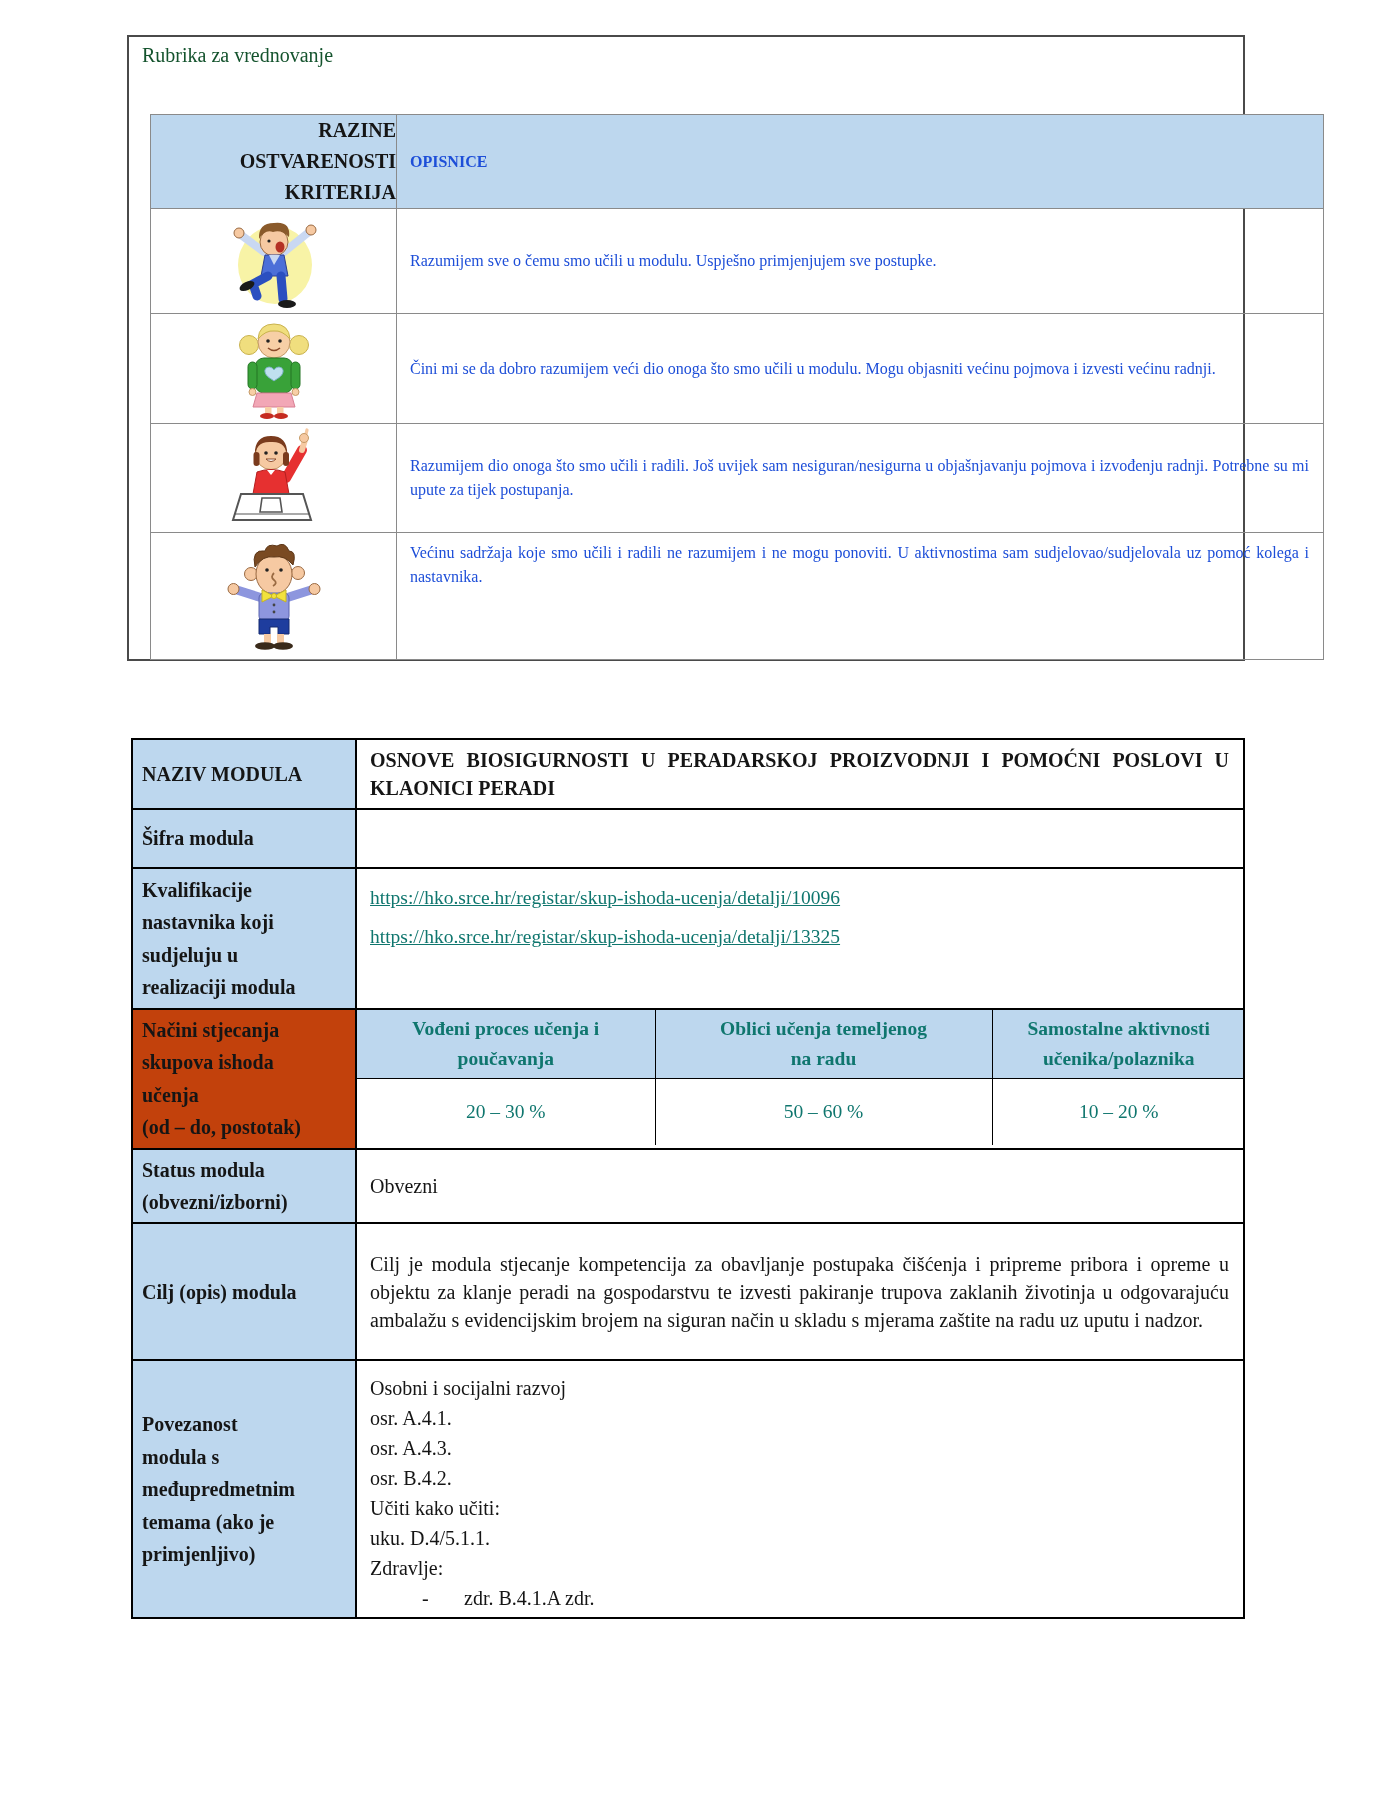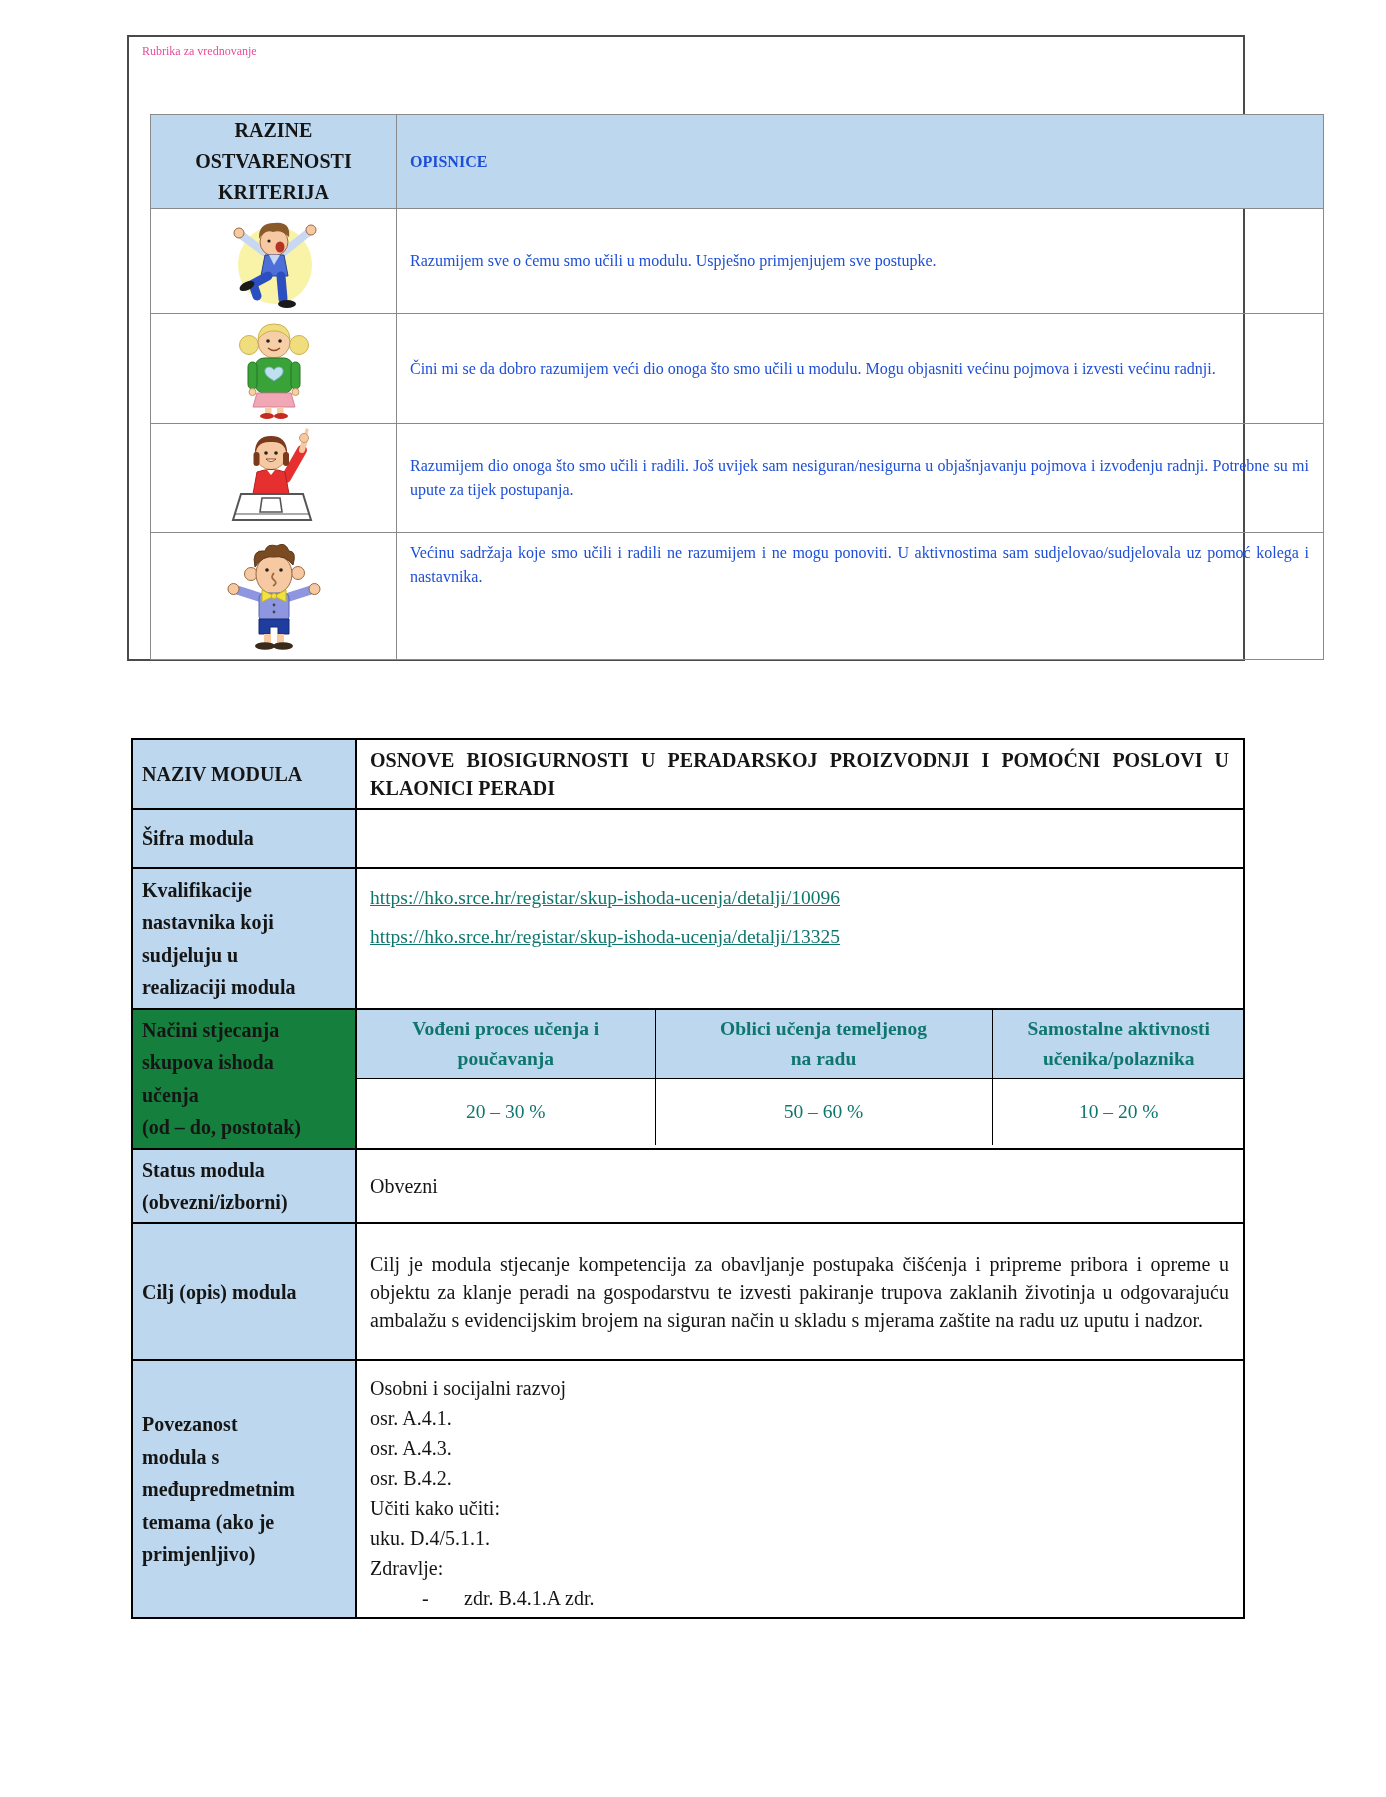--- a/index.html
+++ b/index.html
@@ -7,21 +7,21 @@
   body {
     position:relative; width:1386px; height:1797px; overflow:hidden;
     font-family:"Liberation Serif", serif; color:#111;
   }
 
   
   .rubric-frame {
     position:absolute; left:127px; top:35px; width:1118px; height:626px;
     border:2px solid #4a4a4a; background:#fff;
   }
-  .rubric-title { position:absolute; left:13px; top:7px; font-size:12px; color:#ec4899; }
+  .rubric-title { position:absolute; left:13px; top:7px; font-size:20px; color:#14532d; }
   table.rubric {
     position:absolute; left:21px; top:77px; border-collapse:collapse;
     table-layout:fixed; width:1085px;
   }
   table.rubric td { border:1.2px solid #8a8a8a; vertical-align:middle; }
   table.rubric .col-img { width:246px; text-align:center; }
   table.rubric .col-txt { width:927px; padding:6px 14px 6px 13px; font-size:16px; line-height:1.47; color:#1d4ed8; }
   table.rubric tr.hdr td { background:#BDD7EE; }
   table.rubric tr.hdr .col-img { font-weight:bold; text-align:center; white-space:pre-line; font-size:20px; line-height:1.55; color:#151515; }
   table.rubric tr.hdr .col-txt { font-weight:bold; }
@@ -32,21 +32,21 @@
   
   table.module {
     position:absolute; left:131px; top:738px; border-collapse:collapse;
     table-layout:fixed; width:1112px; background:#fff;
   }
   table.module > tbody > tr > td { border:2px solid #000; vertical-align:middle; }
   td.mlabel {
     width:224px; background:#BDD7EE; font-weight:bold; font-size:20px;
     padding:4px 6px 4px 9px; line-height:1.62; white-space:pre-line; color:#151515;
   }
-  td.mlabel.accent { background:#15803d; }
+  td.mlabel.accent { background:#c2410c; }
   td.mvalue { width:888px; padding:4px 14px 4px 13px; font-size:20px; line-height:1.4; color:#151515; }
   .naziv-val { font-weight:bold; text-align:justify; line-height:1.5;border-radius:31px; }
   .links-cell { vertical-align:top !important; padding-top:9px !important; }
   .links-cell a { color:#0f766e; text-decoration:underline; font-size:19.5px; }
   .link-line { line-height:38px; }
   .obujam-cell { vertical-align:top !important; padding-top:5px !important; }
   .obujam-line { line-height:28px; }
   .b { font-weight:bold; }
   .cilj-val { text-align:justify; line-height:29px; }
   .nested-wrap { padding:0 !important; vertical-align:top !important; }
@@ -65,21 +65,21 @@
 </style>
 </head>
 <body>
 
 <div class="rubric-frame">
   <div class="rubric-title">Rubrika za vrednovanje</div>
 
   <table class="rubric">
     <tbody>
       <tr class="hdr">
-        <td class="col-img" style="height:73px;">RAZINE
+        <td class="col-img" style="height:73px;text-align:right;">RAZINE
 OSTVARENOSTI
 KRITERIJA</td>
         <td class="col-txt">OPISNICE</td>
       </tr>
 
       <tr>
         <td class="col-img" style="height:105px;">
 
           <svg width="106" height="97" viewBox="0 0 106 97">
             <ellipse cx="54" cy="52" rx="37" ry="39" fill="#F8F3A6"></ellipse>

